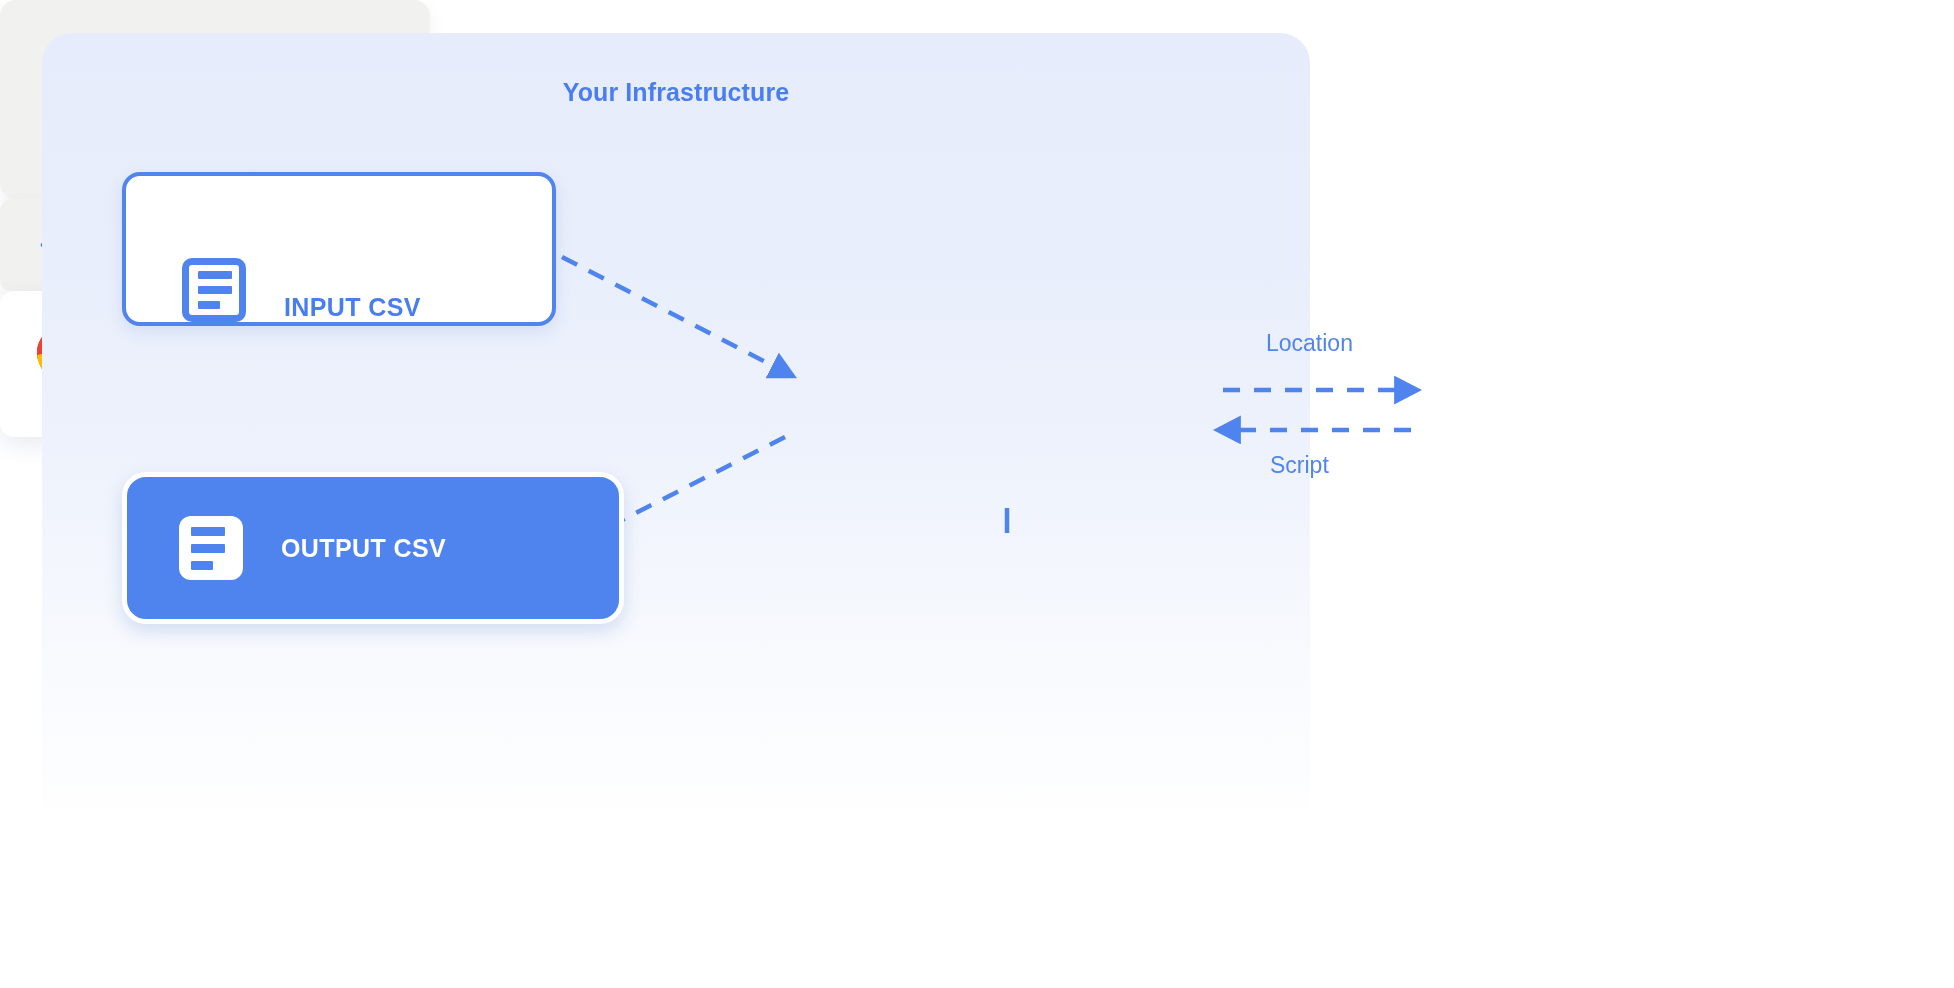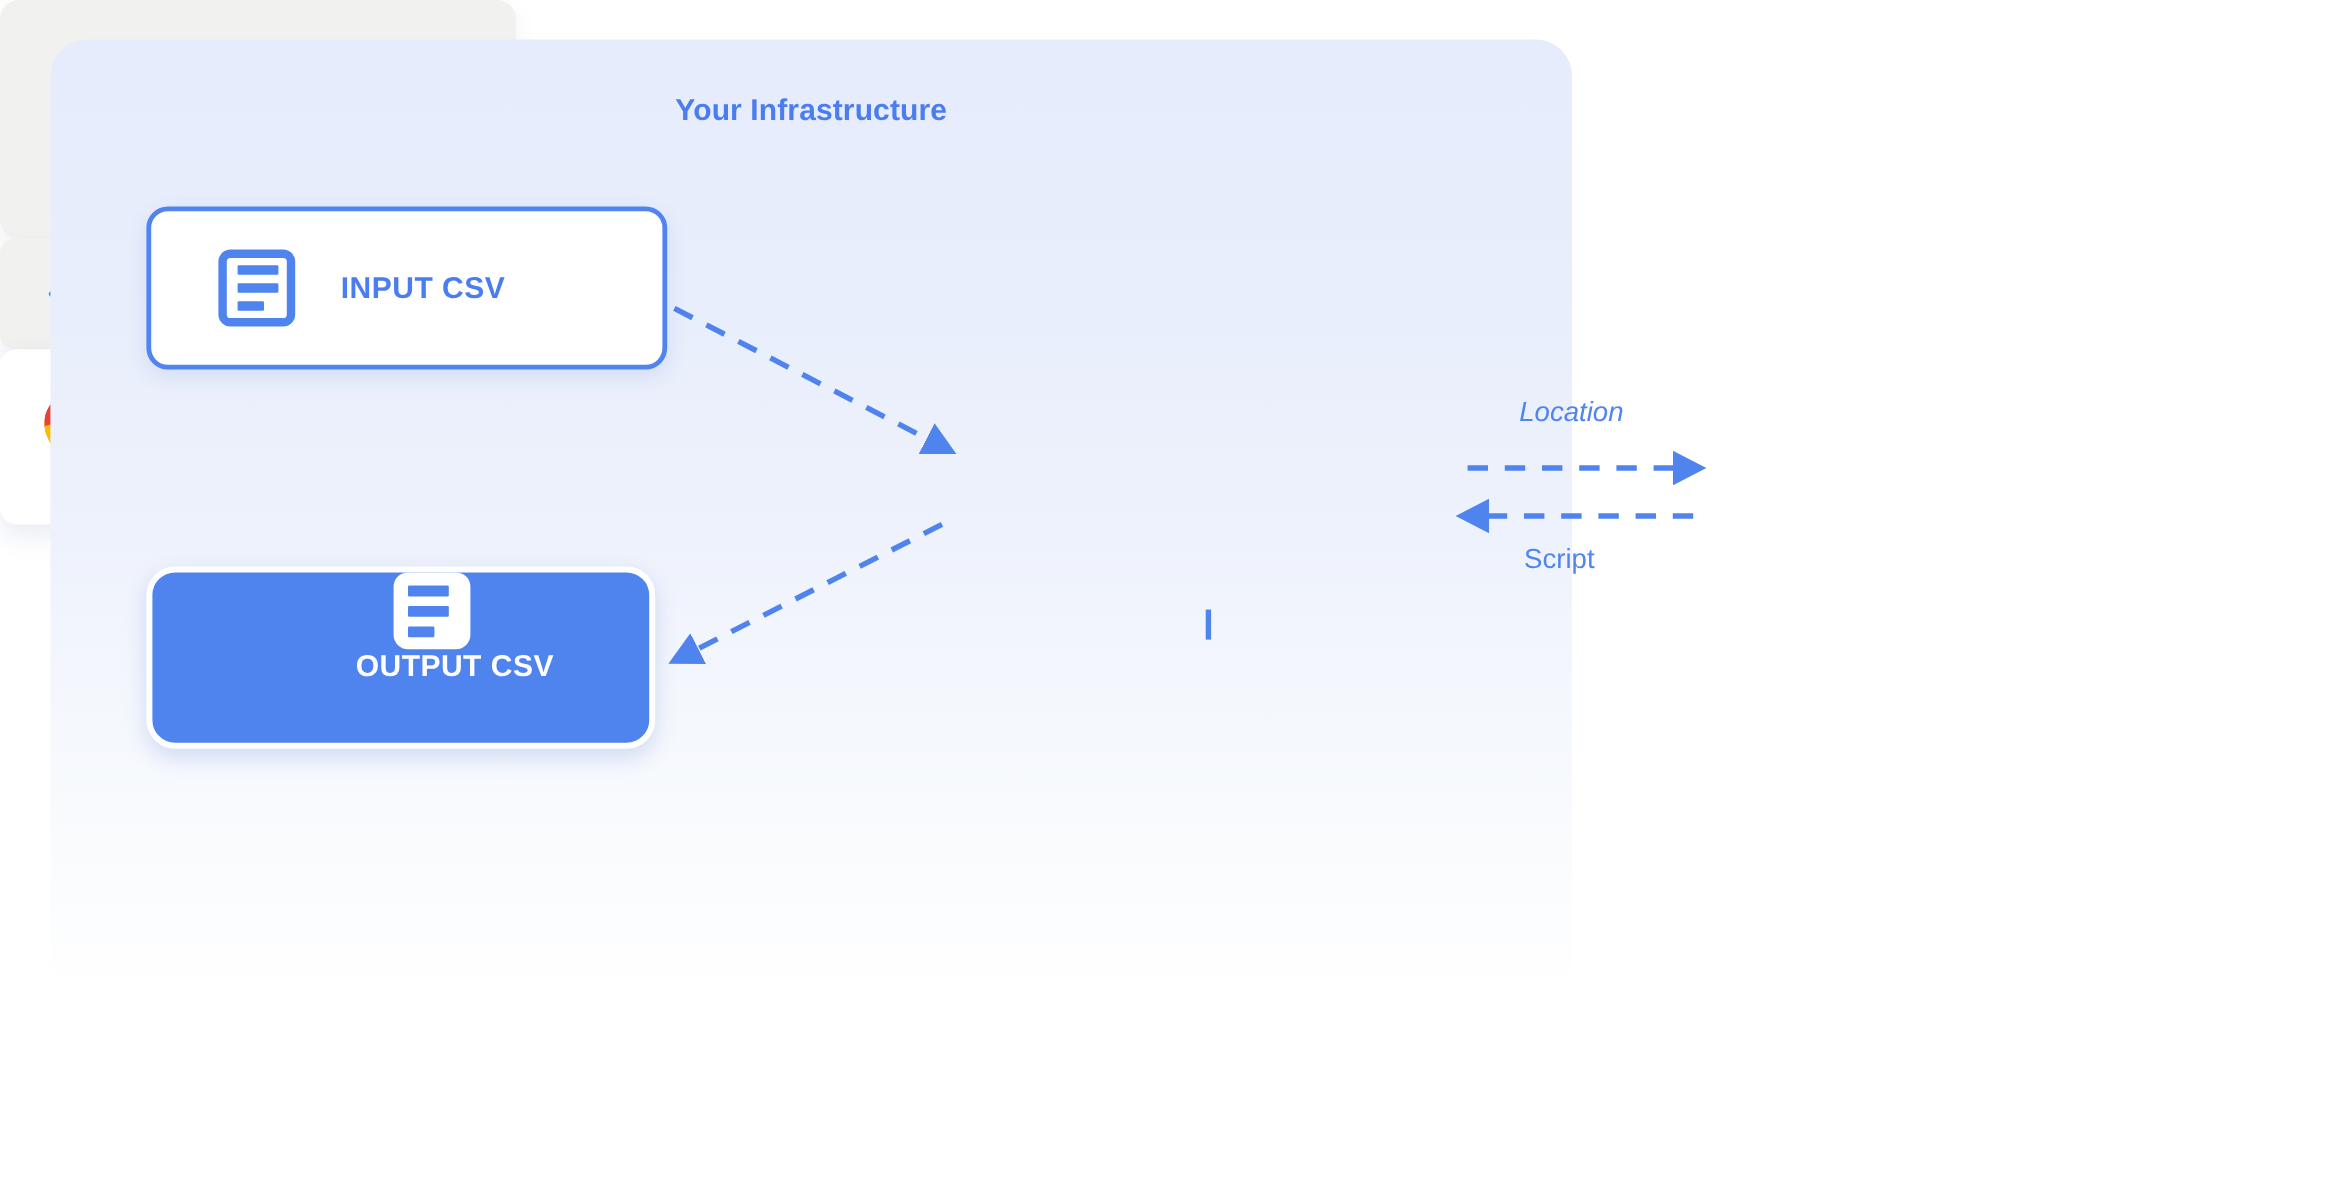--- a/index.html
+++ b/index.html
@@ -65,47 +65,47 @@
     display: flex;
     align-items: center;
     border-radius: 16px;
   }
 
   
   .card-input {
     left: 122px;
     top: 172px;
     width: 434px;
-    height: 136px;
+    height: 154px;
     background: #ffffff;
     border: 4px solid #5084ef;
     border-radius: 18px;
     box-shadow: 0 6px 16px rgba(70,110,200,0.13);
     padding-left: 56px;
+    align-items: flex-end;
   }
   .card-input .label {
     font-size: 25px;
     font-weight: 700;
     color: #4a7df0;
     letter-spacing: 0.4px;
     margin-left: 38px;
   }
 
   
   .card-output {
     left: 122px;
     top: 472px;
-    width: 424px;
+    width: 502px;
     height: 152px;
     background: #4f83ee;
     border-radius: 24px;
     border: 5px solid #ffffff;
     box-shadow: 0 7px 18px rgba(70,110,200,0.20);
     padding-left: 52px;
-    flex-direction: column;
   }
   .card-output .label {
     font-size: 25px;
     font-weight: 700;
     color: #ffffff;
     letter-spacing: 0.4px;
     margin-left: 38px;
   }
 
   
@@ -222,21 +222,21 @@
   .maps-pin { width: 60px; height: 80px; flex: none; }
 
   
   .edge-label {
     position: absolute;
     font-size: 23px;
     font-weight: 400;
     color: #5084ef;
     white-space: nowrap;
   }
-  .label-location { left: 1266px; top: 330px; font-style: italic; }
+  .label-location { left: 1266px; top: 330px; }
   .label-placeid  { left: 1270px; top: 452px; }
 
   
   .db {
     position: absolute;
     left: 213px;
     top: 640px;
     width: 246px;
     height: 222px;
   }

